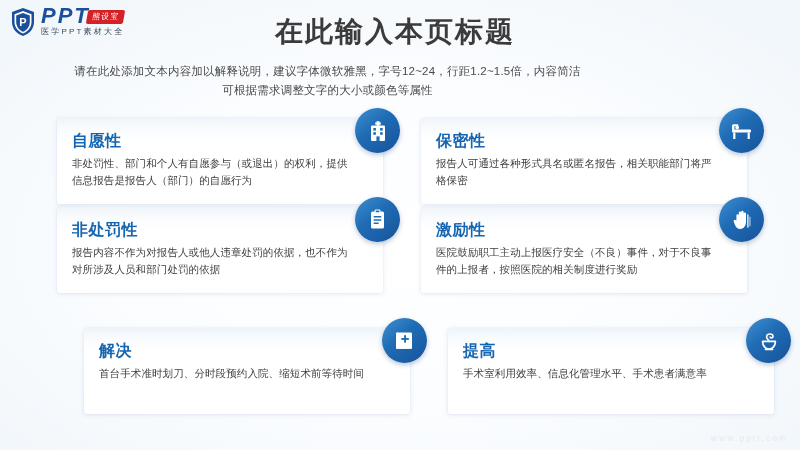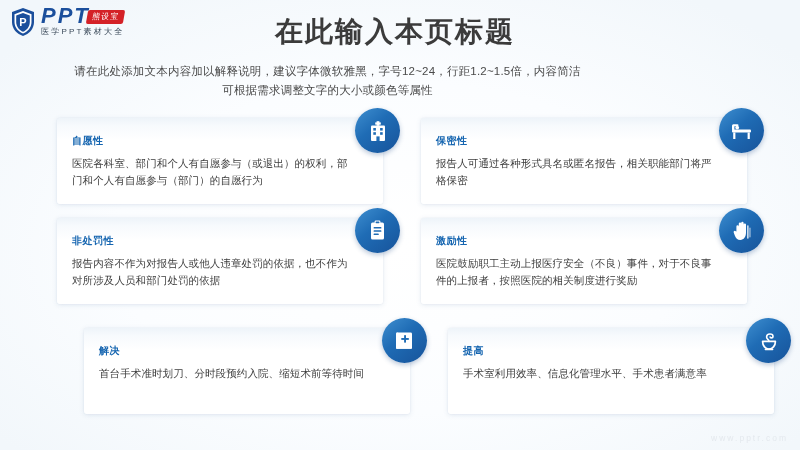--- a/index.html
+++ b/index.html
@@ -112,28 +112,28 @@
     width: 326px;
     height: 86px;
     background: linear-gradient(180deg, #eef4f9 0%, #f7fafd 9%, #ffffff 26%, #ffffff 100%);
     border-radius: 3px;
     box-shadow: 0 1px 5px rgba(90,120,160,0.16), 0 0 1px rgba(90,120,160,0.22);
     box-sizing: border-box;
   }
   .card.col-l { left: 0px; }
   .card.col-r { left: 364px; }
   .card.row-1 { top: 0px; }
-  .card.row-2 { top: 100px; }
+  .card.row-2 { top: 89px; }
   .card.row-3 { top: 210px; margin-left: 27px; }
 
   .card-title {
     position: absolute;
     left: 15px;
     top: 14px;
-    font-size: 10px;
+    font-size: 16px;
     font-weight: bold;
     color: #1565b0;
     letter-spacing: 0.5px;
     line-height: 18px;
   }
   .card-body {
     position: absolute;
     left: 15px;
     top: 37px;
     width: 286px;
@@ -191,21 +191,21 @@
   <div class="page-title">在此输入本页标题</div>
   <div class="subtitle">
     <div>请在此处添加文本内容加以解释说明，建议字体微软雅黑，字号12~24，行距1.2~1.5倍，内容简洁</div>
     <div>可根据需求调整文字的大小或颜色等属性</div>
   </div>
 
   <div class="grid">
 
     <div class="card col-l row-1">
       <div class="card-title">自愿性</div>
-      <div class="card-body">医院各科室、部门和个人有自愿参与（或退出）的权利，部门和个人有自愿参与（部门）的自愿行为</div>
+      <div class="card-body">非处罚性、部门和个人有自愿参与（或退出）的权利，提供信息报告是报告人（部门）的自愿行为</div>
       <div class="icon-badge">
         <svg width="24" height="24" viewBox="0 0 24 24">
           <rect x="5" y="6.5" width="14" height="15.5" rx="1" fill="#ffffff"></rect>
           <rect x="10.6" y="2.2" width="2.8" height="4.6" fill="#ffffff"></rect>
           <rect x="9.2" y="3.4" width="5.6" height="2.2" fill="#ffffff"></rect>
           <rect x="7.3" y="9" width="2.6" height="2.6" fill="#1f6cb5"></rect>
           <rect x="14.1" y="9" width="2.6" height="2.6" fill="#1f6cb5"></rect>
           <rect x="7.3" y="13.2" width="2.6" height="2.6" fill="#1f6cb5"></rect>
           <rect x="14.1" y="13.2" width="2.6" height="2.6" fill="#1f6cb5"></rect>
           <rect x="10.4" y="17.4" width="3.2" height="4.6" fill="#1f6cb5"></rect>

